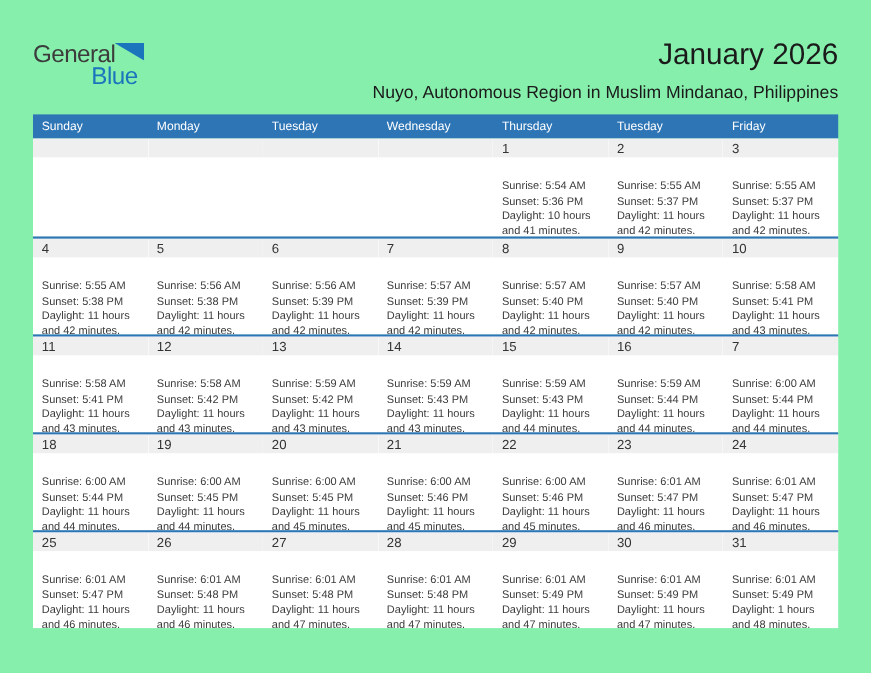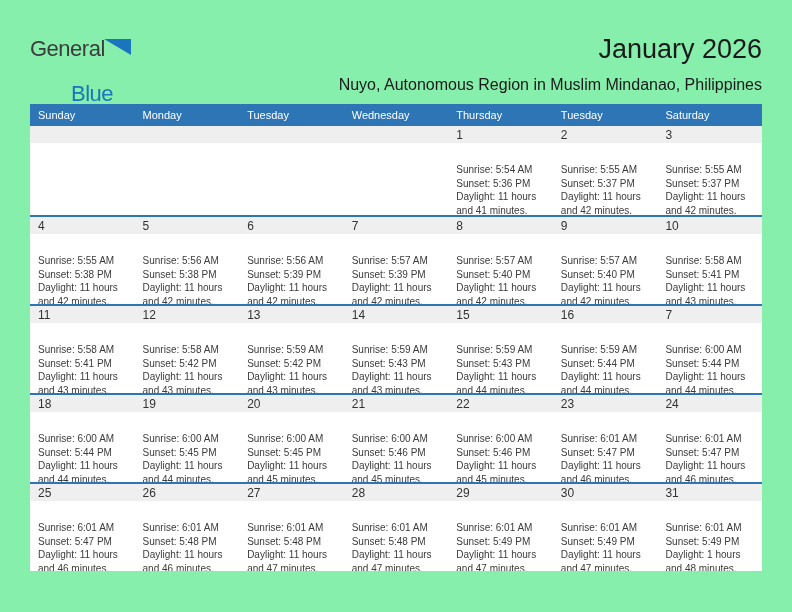--- a/index.html
+++ b/index.html
@@ -14,22 +14,22 @@
   }
 
   
   .logo { position: absolute; left: 30px; top: 36px; width: 130px; height: 48px; }
   .logo-general {
     position: absolute; left: 0; top: 0;
     font-size: 22px; letter-spacing: -0.5px; color: #3c3c3c;
   }
   .logo-triangle { position: absolute; left: 74px; top: 3px; }
   .logo-blue {
-    position: absolute; left: 41px; top: 20px;
-    font-size: 22px; letter-spacing: -0.5px; color: #1b75bc; margin-top: 25px;
+    position: absolute; left: 53px; top: 20px;
+    font-size: 22px; letter-spacing: -0.5px; color: #1b75bc;
   }
 
   
   .title {
     position: absolute; top: 34px; right: 30px;
     font-size: 27px; color: #1a1a1a;
   }
   .subtitle {
     position: absolute; top: 76px; right: 30px;
     font-size: 16px; color: #1a1a1a;
@@ -93,42 +93,42 @@
   <div class="subtitle">Nuyo, Autonomous Region in Muslim Mindanao, Philippines</div>
 
   <div class="calendar">
     <div class="weekday-row" id="weekday-row">
         <div class="weekday-cell">Sunday</div>
         <div class="weekday-cell">Monday</div>
         <div class="weekday-cell">Tuesday</div>
         <div class="weekday-cell">Wednesday</div>
         <div class="weekday-cell">Thursday</div>
         <div class="weekday-cell">Tuesday</div>
-        <div class="weekday-cell">Saturday</div>
+        <div class="weekday-cell">Friday</div>
       </div>
     <div id="weeks-container">
         <div class="week">
           <div class="cell">
             <div class="num-band"></div>
           </div>
           <div class="cell">
             <div class="num-band"></div>
           </div>
           <div class="cell">
             <div class="num-band"></div>
           </div>
           <div class="cell">
             <div class="num-band"></div>
           </div>
           <div class="cell">
             <div class="num-band">1</div>
             <div class="details">
               <div>Sunrise: 5:54 AM</div>
               <div>Sunset: 5:36 PM</div>
-              <div>Daylight: 11 hours and 41 minutes.</div>
+              <div>Daylight: 10 hours and 41 minutes.</div>
             </div>
           </div>
           <div class="cell">
             <div class="num-band">2</div>
             <div class="details">
               <div>Sunrise: 5:55 AM</div>
               <div>Sunset: 5:37 PM</div>
               <div>Daylight: 11 hours and 42 minutes.</div>
             </div>
           </div>

